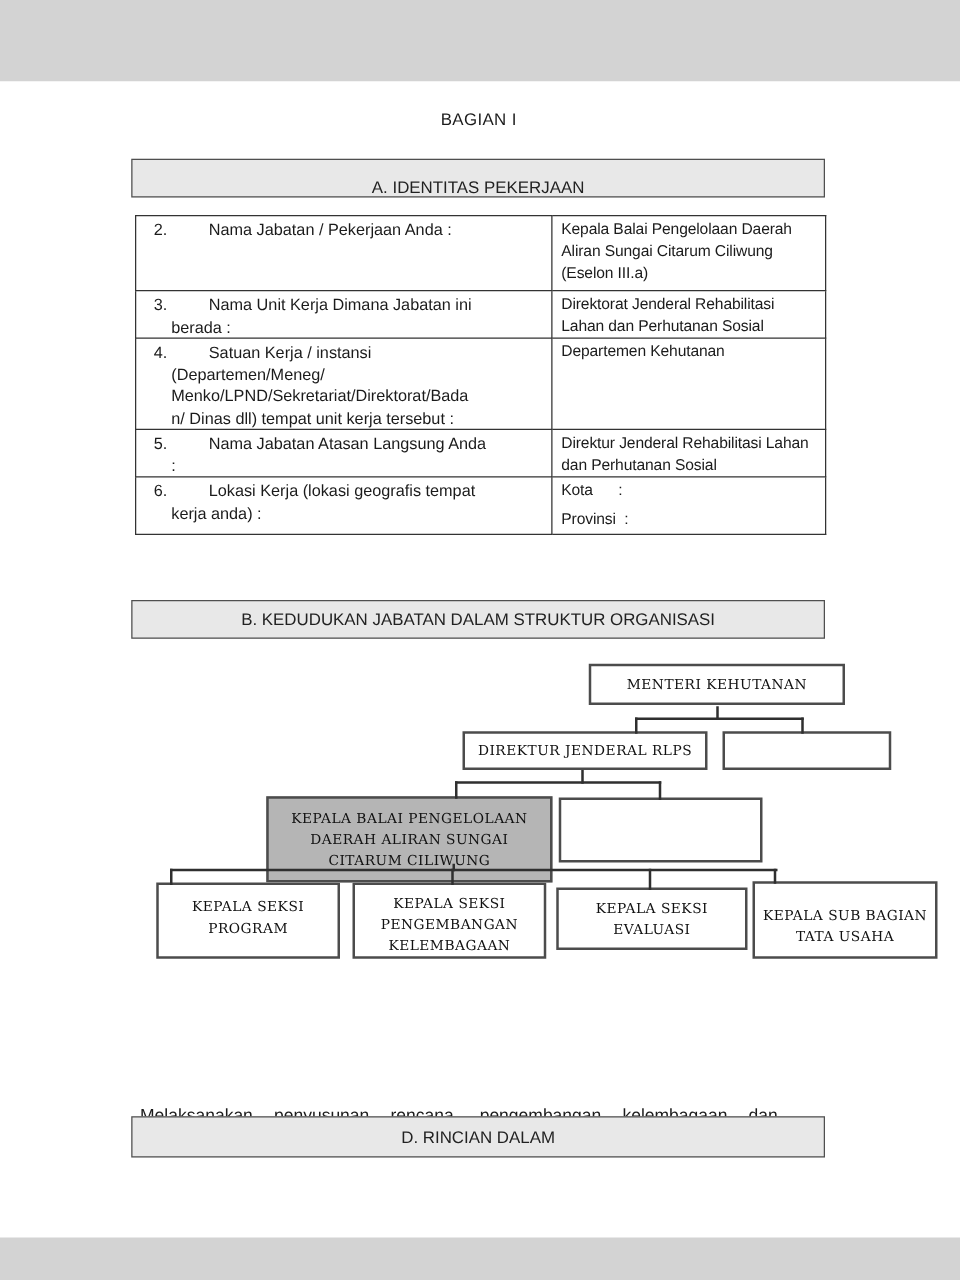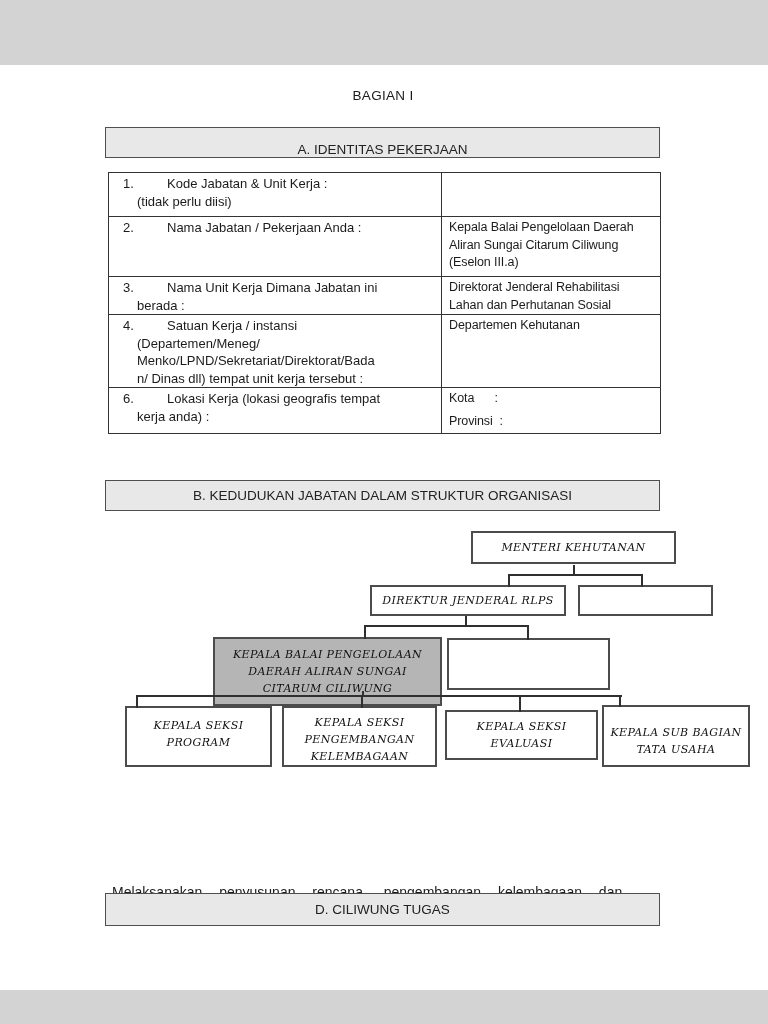--- a/index.html
+++ b/index.html
@@ -32,21 +32,21 @@
   .row-1{height:44px;} .row-2{height:60px;} .row-3{height:36px;}
   .row-4{height:72px;} .row-5{height:36px;} .row-6{height:46px;}
   .row-6 .ans-line{white-space:pre;}
   .row-6 .ans-line + .ans-line{margin-top:5px;}
 
   
   .org{position:absolute;left:0;top:0;width:768px;height:1024px;pointer-events:none;}
   .obox{position:absolute;box-sizing:border-box;border:2px solid #4c4c4c;background:#fff;
         display:flex;justify-content:center;align-items:center;text-align:center;
         font-family:"DejaVu Serif","Liberation Serif",serif;font-size:11px;line-height:17px;
-        letter-spacing:.4px;color:#111;font-style:italic;}
+        letter-spacing:.4px;color:#111;}
   .b-menteri{left:471px;top:531px;width:205px;height:33px;}
   .b-dirjen{left:370px;top:585px;width:196px;height:31px;}
   .b-blank1{left:578px;top:585px;width:135px;height:31px;}
   .b-balai{left:213px;top:637px;width:229px;height:69px;background:var(--balai,#b5b5b5);}
   .b-blank2{left:447px;top:638px;width:163px;height:52px;}
   .b-program{left:125px;top:706px;width:147px;height:61px;align-items:flex-start;padding-top:9px;}
   .b-pengembangan{left:282px;top:706px;width:155px;height:61px;align-items:flex-start;padding-top:6px;}
   .b-evaluasi{left:445px;top:710px;width:153px;height:50px;}
   .b-tatausaha{left:602px;top:705px;width:148px;height:62px;align-items:center;padding-top:9px;}
   .cn{position:absolute;background:#2f2f2f;}
@@ -63,27 +63,20 @@
   <div class="band band-bottom"></div>
 
   <div class="doc-title">BAGIAN I</div>
 
   <div class="bar bar-a">
     <span>A. IDENTITAS PEKERJAAN</span>
   </div>
 
   <table class="id-table">
     <tbody id="id-rows">
-        <tr class="row-1">
-          <td class="q-cell">
-            <div class="qline"><span class="qnum">1.</span><span>Kode Jabatan &amp; Unit Kerja :</span></div>
-            <div class="qcont">(tidak perlu diisi)</div>
-          </td>
-          <td class="a-cell"></td>
-        </tr>
         <tr class="row-2">
           <td class="q-cell">
             <div class="qline"><span class="qnum">2.</span><span>Nama Jabatan / Pekerjaan Anda :</span></div>
           </td>
           <td class="a-cell">
             <div class="ans-line">Kepala Balai Pengelolaan Daerah Aliran Sungai Citarum Ciliwung</div>
             <div class="ans-line">(Eselon III.a)</div>
           </td>
         </tr>
         <tr class="row-3">
@@ -97,20 +90,29 @@
         </tr>
         <tr class="row-4">
           <td class="q-cell">
             <div class="qline"><span class="qnum">4.</span><span>Satuan Kerja / instansi</span></div>
             <div class="qcont">(Departemen/Meneg/</div>
             <div class="qcont">Menko/LPND/Sekretariat/Direktorat/Bada</div>
             <div class="qcont">n/ Dinas dll) tempat unit kerja tersebut :</div>
           </td>
           <td class="a-cell">
             <div class="ans-line">Departemen Kehutanan</div>
+          </td>
+        </tr>
+        <tr class="row-5">
+          <td class="q-cell">
+            <div class="qline"><span class="qnum">5.</span><span>Nama Jabatan Atasan Langsung Anda</span></div>
+            <div class="qcont">:</div>
+          </td>
+          <td class="a-cell">
+            <div class="ans-line">Direktur Jenderal Rehabilitasi Lahan dan Perhutanan Sosial</div>
           </td>
         </tr>
         <tr class="row-6">
           <td class="q-cell">
             <div class="qline"><span class="qnum">6.</span><span>Lokasi Kerja (lokasi geografis tempat</span></div>
             <div class="qcont">kerja anda) :</div>
           </td>
           <td class="a-cell">
             <div class="ans-line">Kota      :</div>
             <div class="ans-line">Provinsi  :</div>
@@ -169,15 +171,15 @@
     <div class="cn" style="left:619px;top:695px;width:2px;height:12px"></div>
   </div>
 
 
   <div class="tugas">
     <div class="tugas-line1">Melaksanakan penyusunan rencana, pengembangan kelembagaan dan</div>
     <div>evaluasi pengelolaan DAS</div>
   </div>
 
   <div class="bar bar-d">
-    <span>D. CILIWUNG TUGAS</span>
+    <span>D. RINCIAN DALAM</span>
   </div>
 </div>
 
 </body></html>

